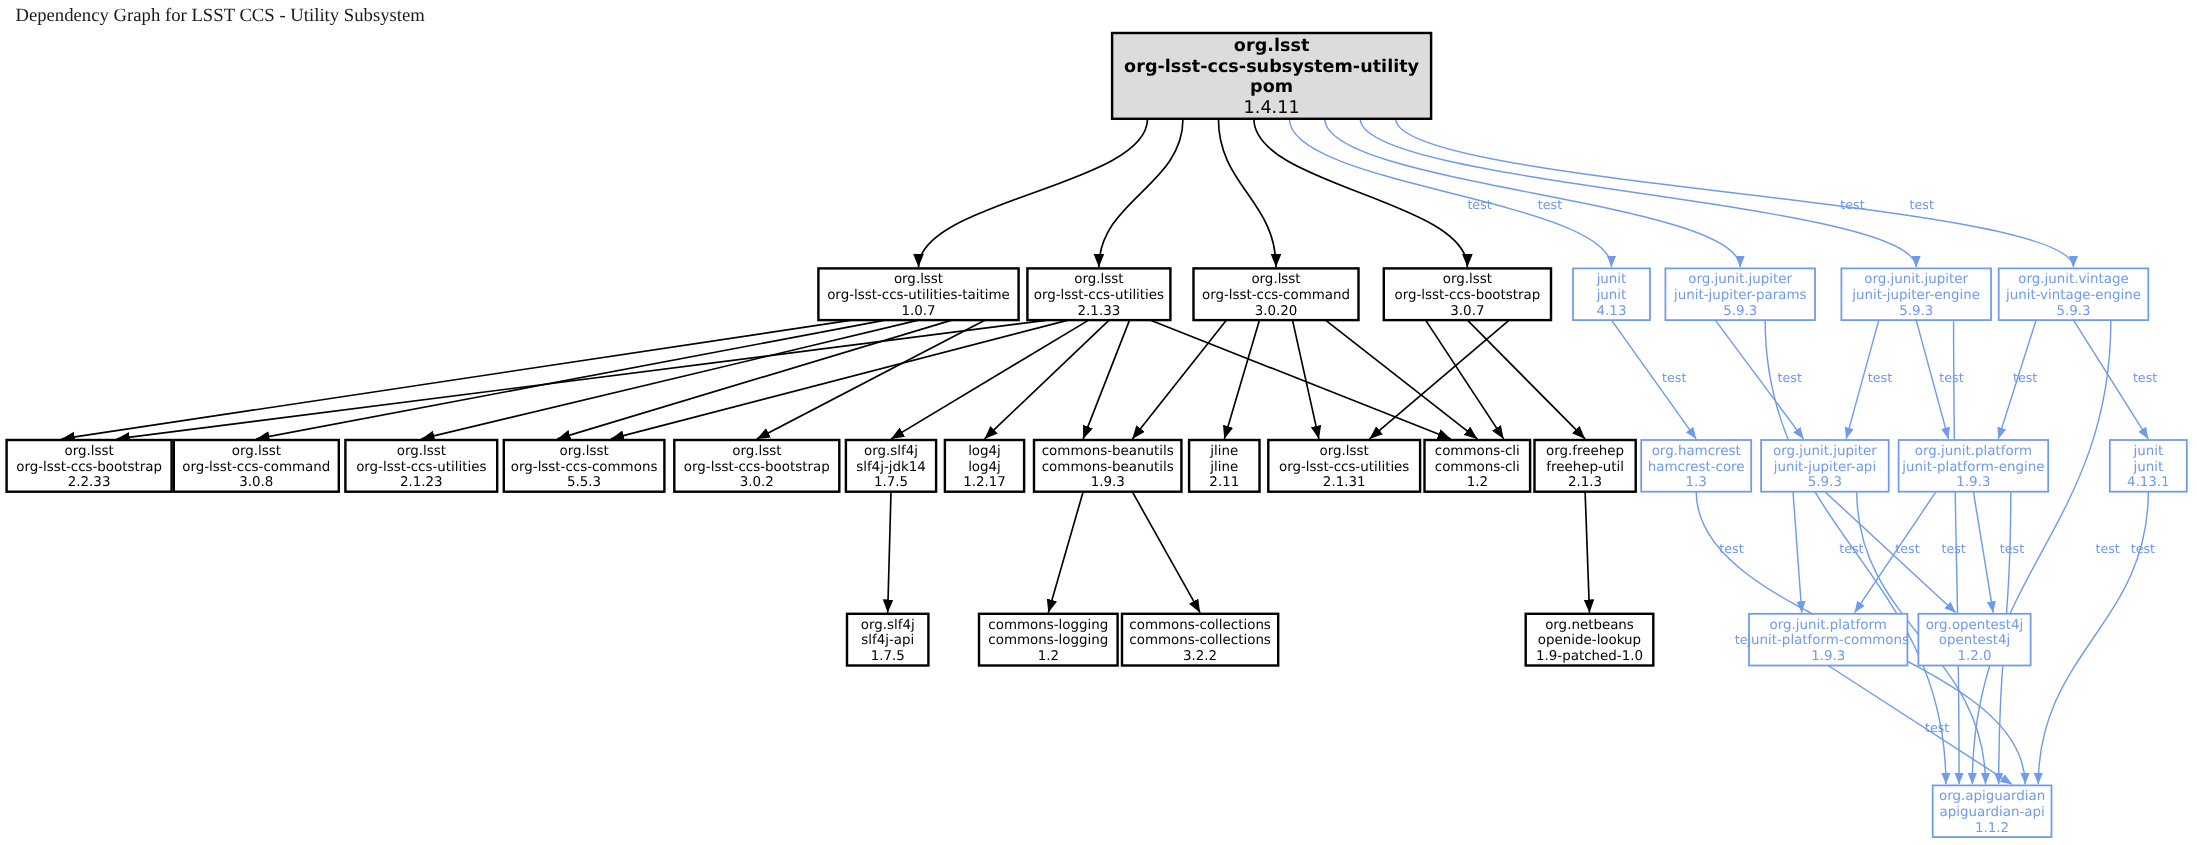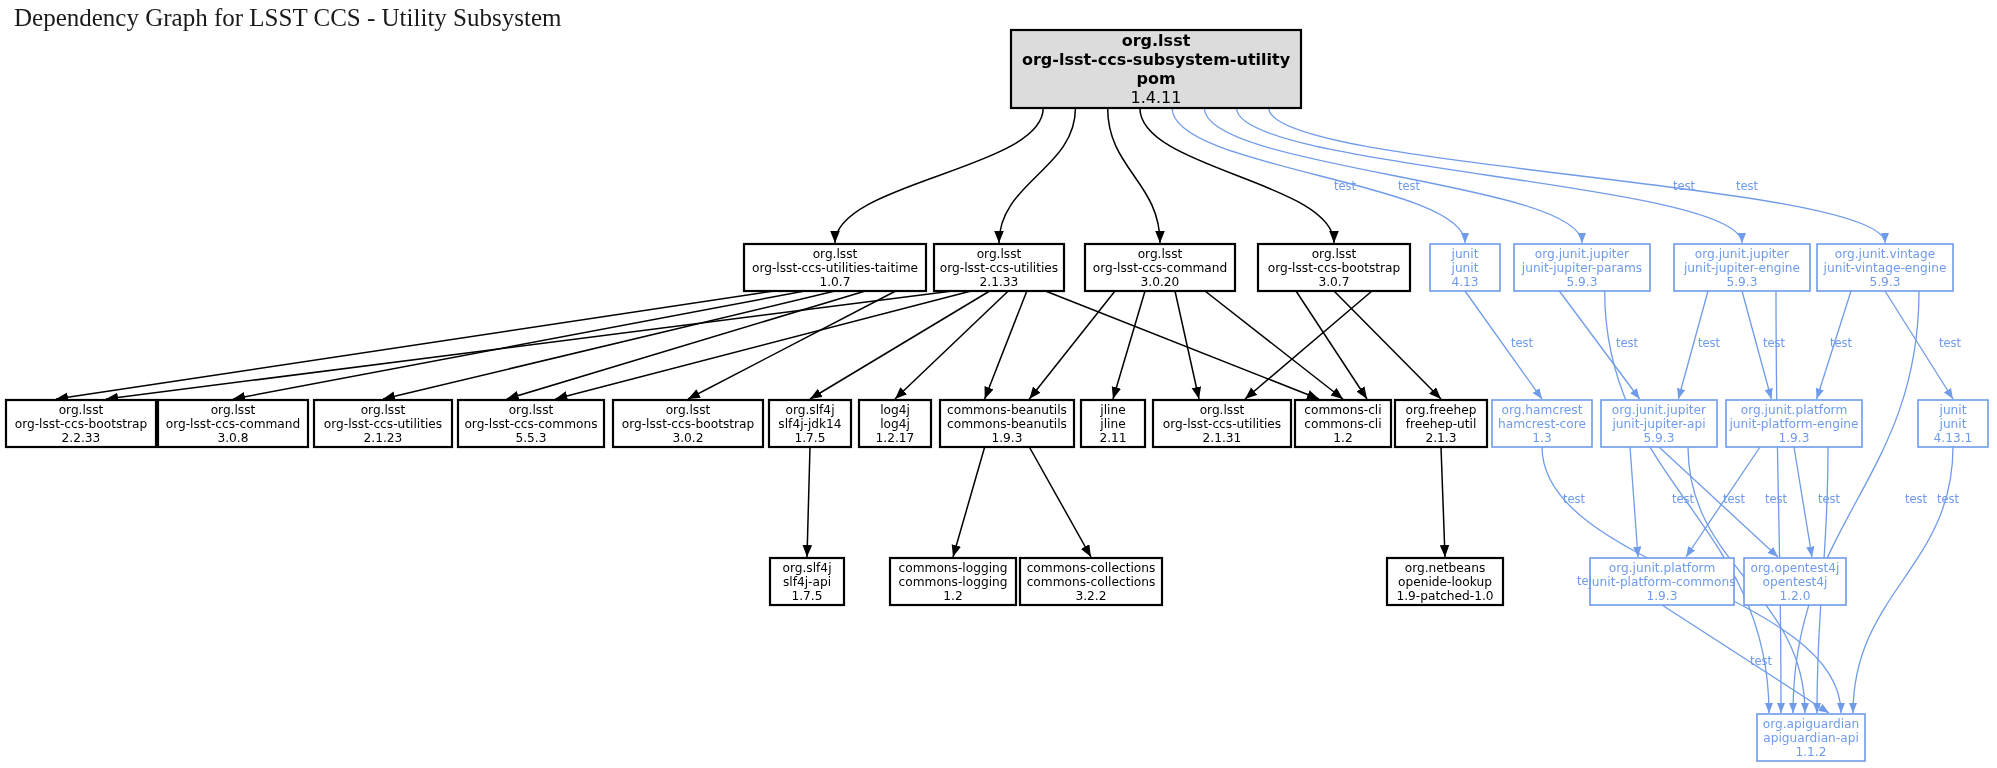--- a/index.html
+++ b/index.html
@@ -1,20 +1,20 @@
 <!DOCTYPE html>
 <html><head>
 <meta charset="utf-8">
 <style>
   html,body{margin:0;padding:0;background:#ffffff;}
   body{width:1997px;height:768px;overflow:hidden;font-family:"DejaVu Sans",sans-serif;}
   #page-title{
     position:absolute;left:14px;top:4px;
     font-family:"Liberation Serif","DejaVu Serif",serif;
-    font-size:25px;color:#1a1a1a;white-space:nowrap;
+    font-size:17px;color:#1a1a1a;white-space:nowrap;
   }
   #graph{position:absolute;left:0;top:0;width:1997px;height:768px;}
   .node rect{fill:#ffffff;}
   .node.root rect{fill:#dcdcdc;stroke:#000000;stroke-width:2.2px;}
   .node.compile rect{stroke:#000000;stroke-width:2.2px;}
   .node.test rect{stroke:#6f9bea;stroke-width:1.6px;}
   .node text{font-family:"DejaVu Sans",sans-serif;font-size:12.2px;text-anchor:middle;}
   .node.compile text{fill:#000000;}
   .node.root text{fill:#000000;font-size:16px;font-weight:bold;}
   .node.root text.ver{font-weight:normal;font-size:16px;}

